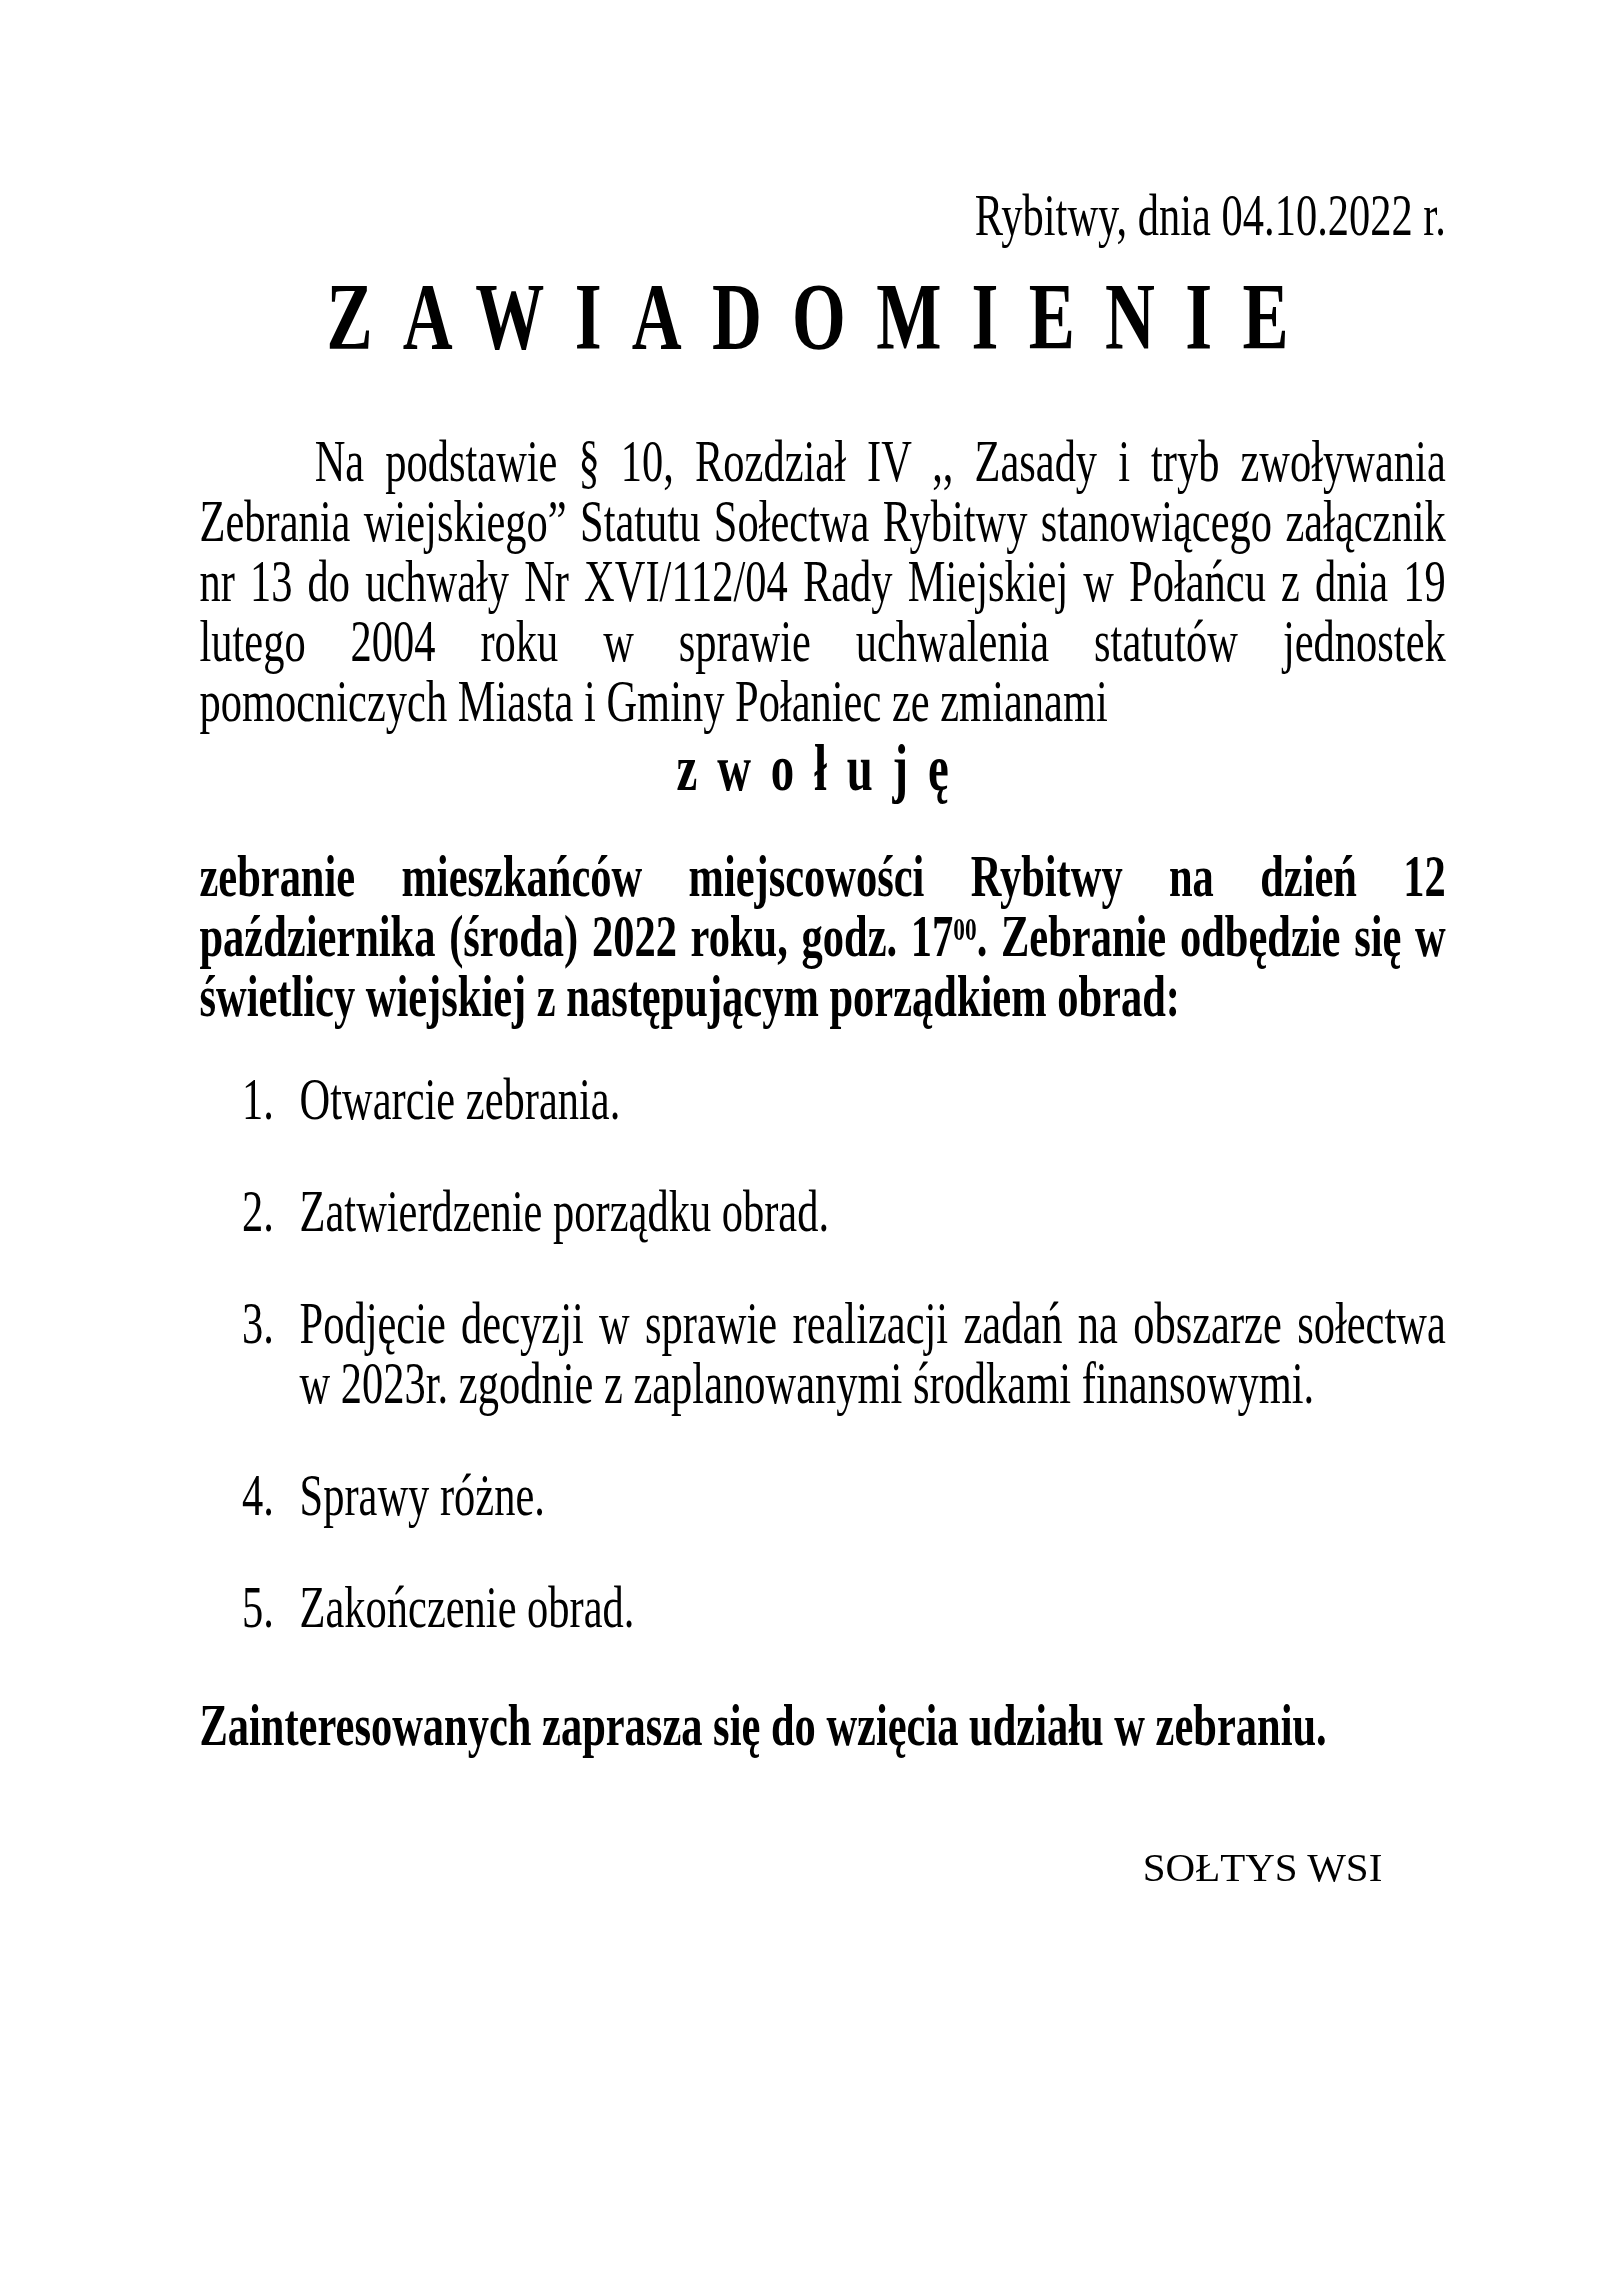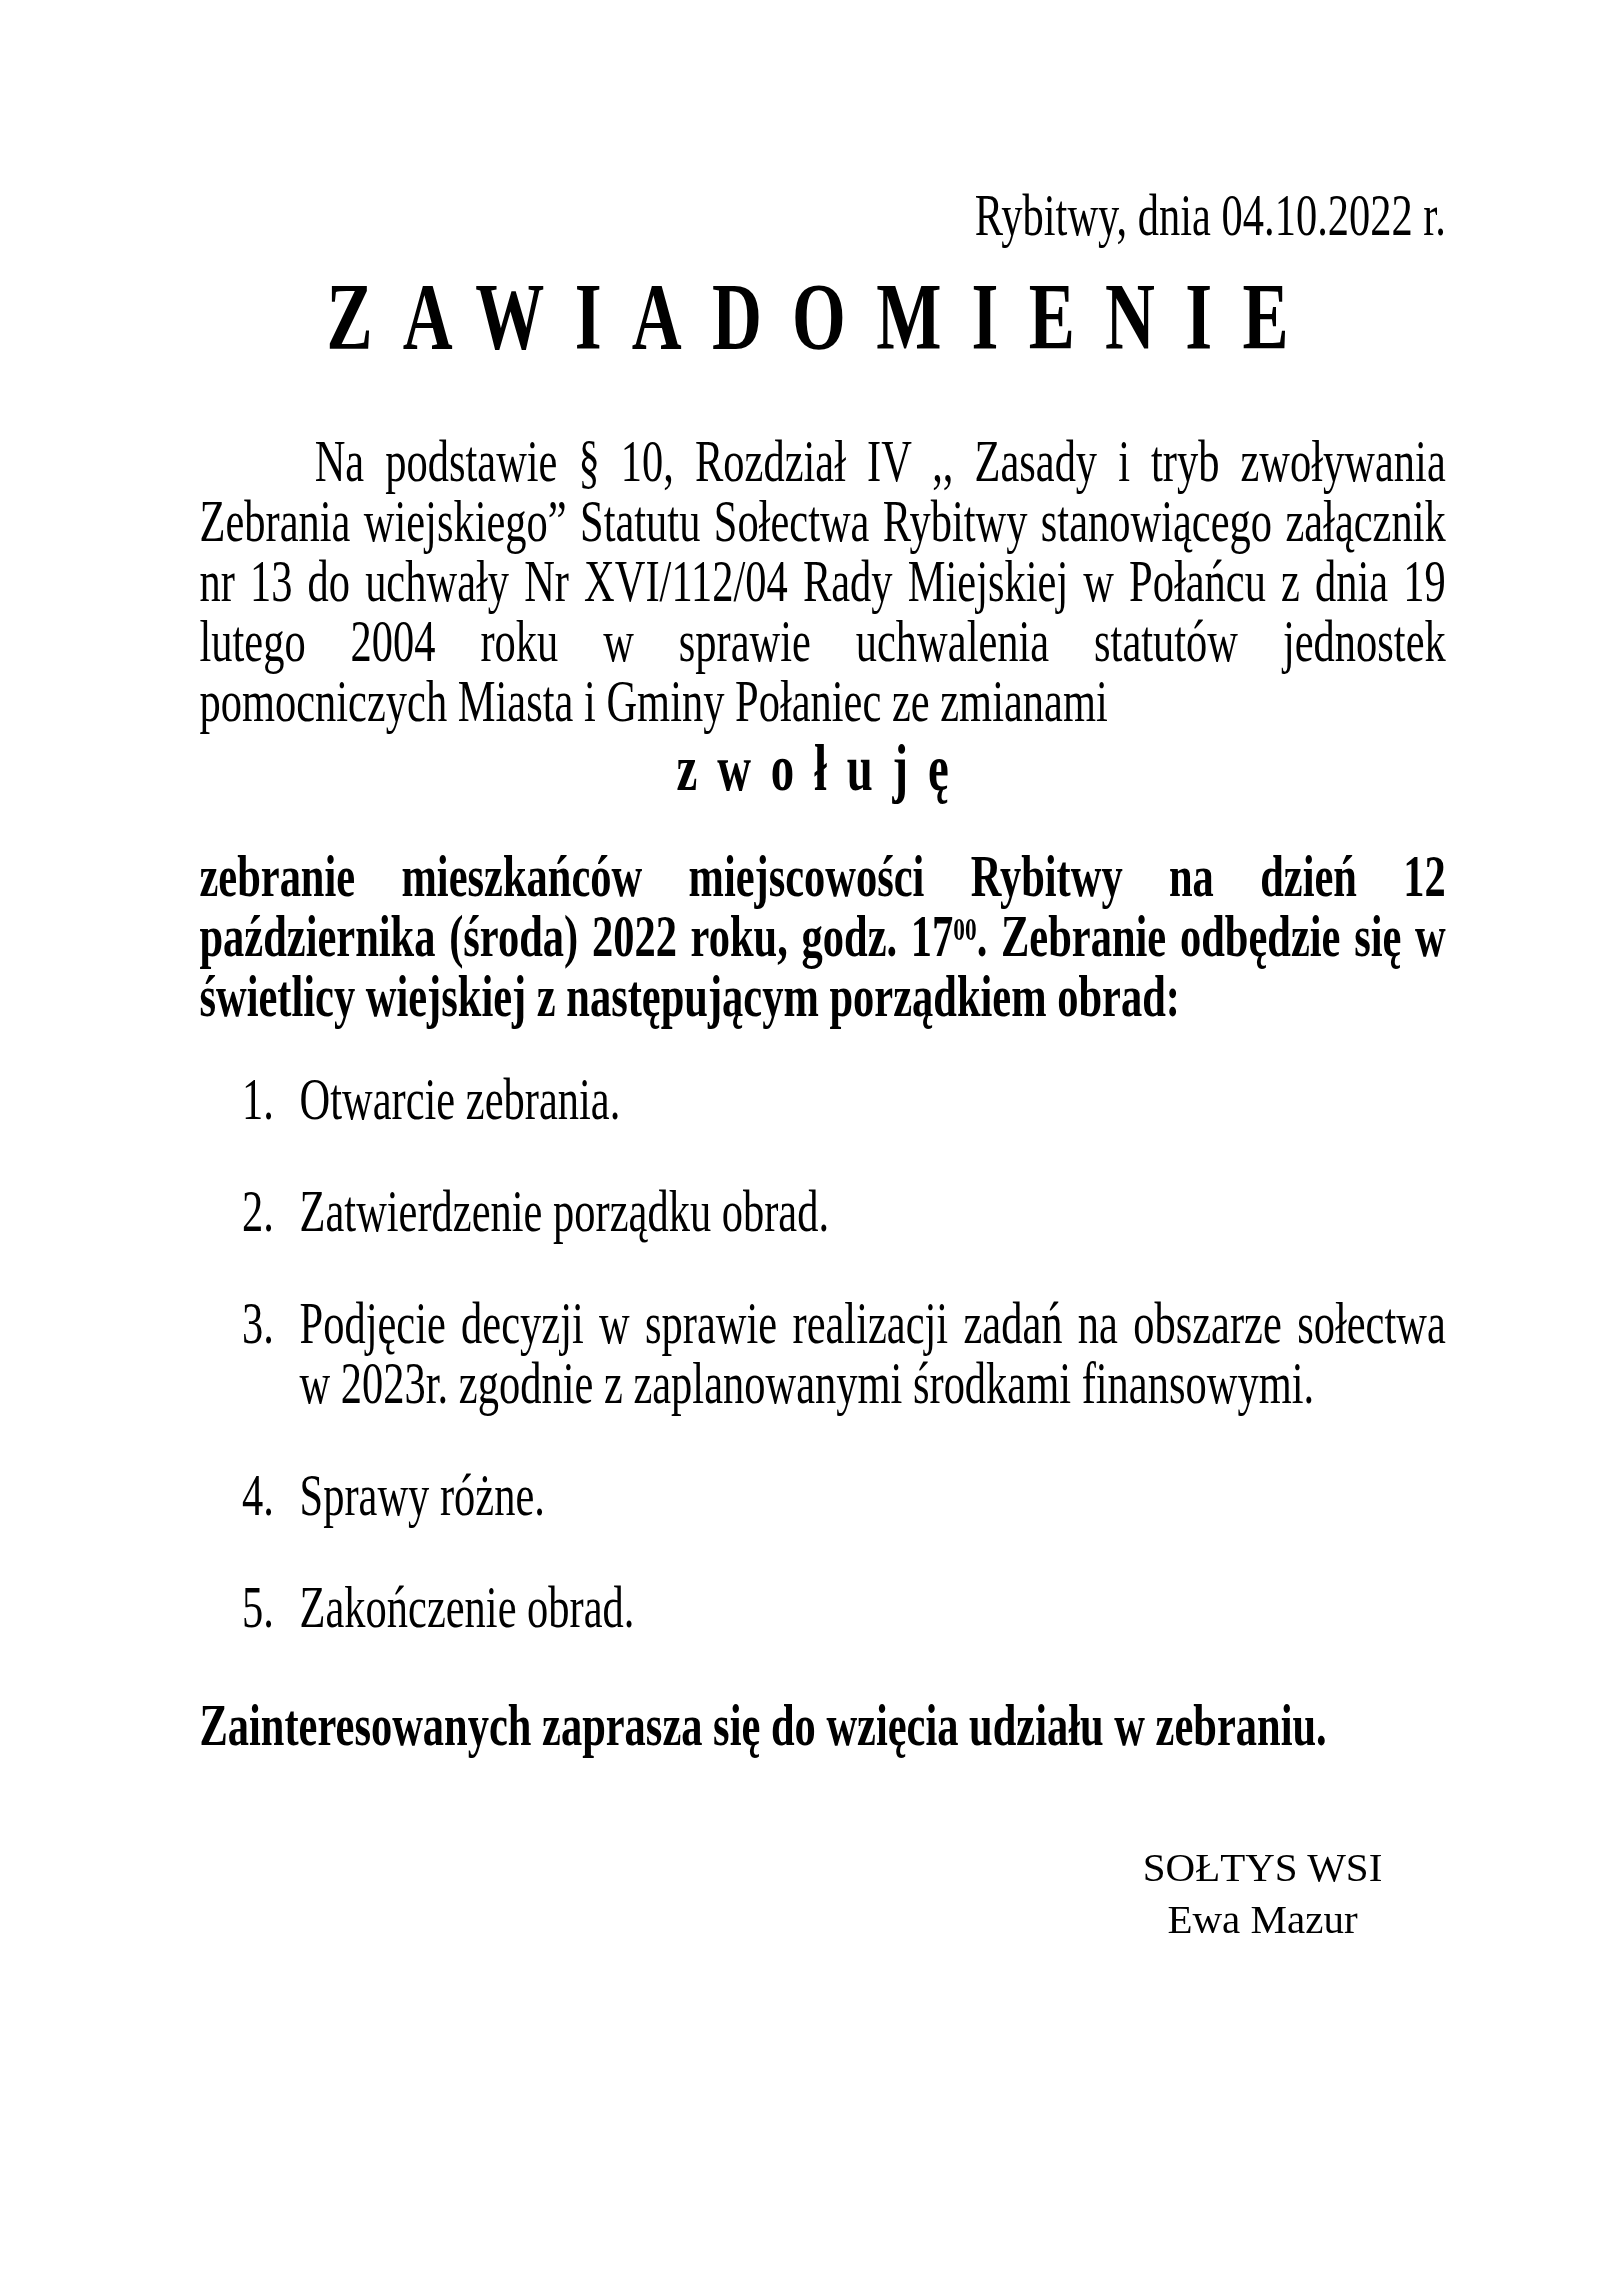--- a/index.html
+++ b/index.html
@@ -131,17 +131,16 @@
     <li class="agenda-item">
       <span class="agenda-num">5.</span>
       <span class="agenda-text">Zakończenie obrad.</span>
     </li>
   </ol>
 
   <p class="closing">Zainteresowanych zaprasza się do wzięcia udziału w zebraniu.</p>
 
   <div class="signature">
     <div>SOŁTYS WSI</div>
-    <div>Ewa Mazur</div>
   </div>
 
 </div>
 
 
 </body></html>

